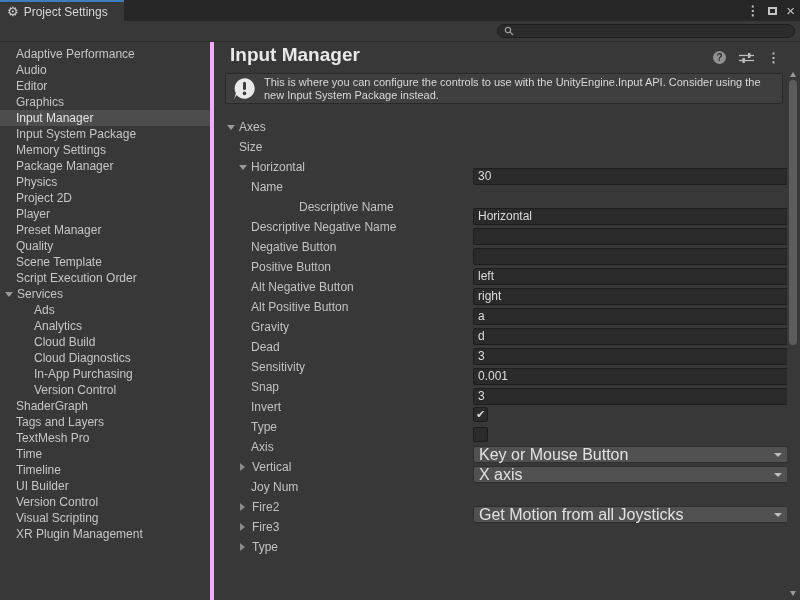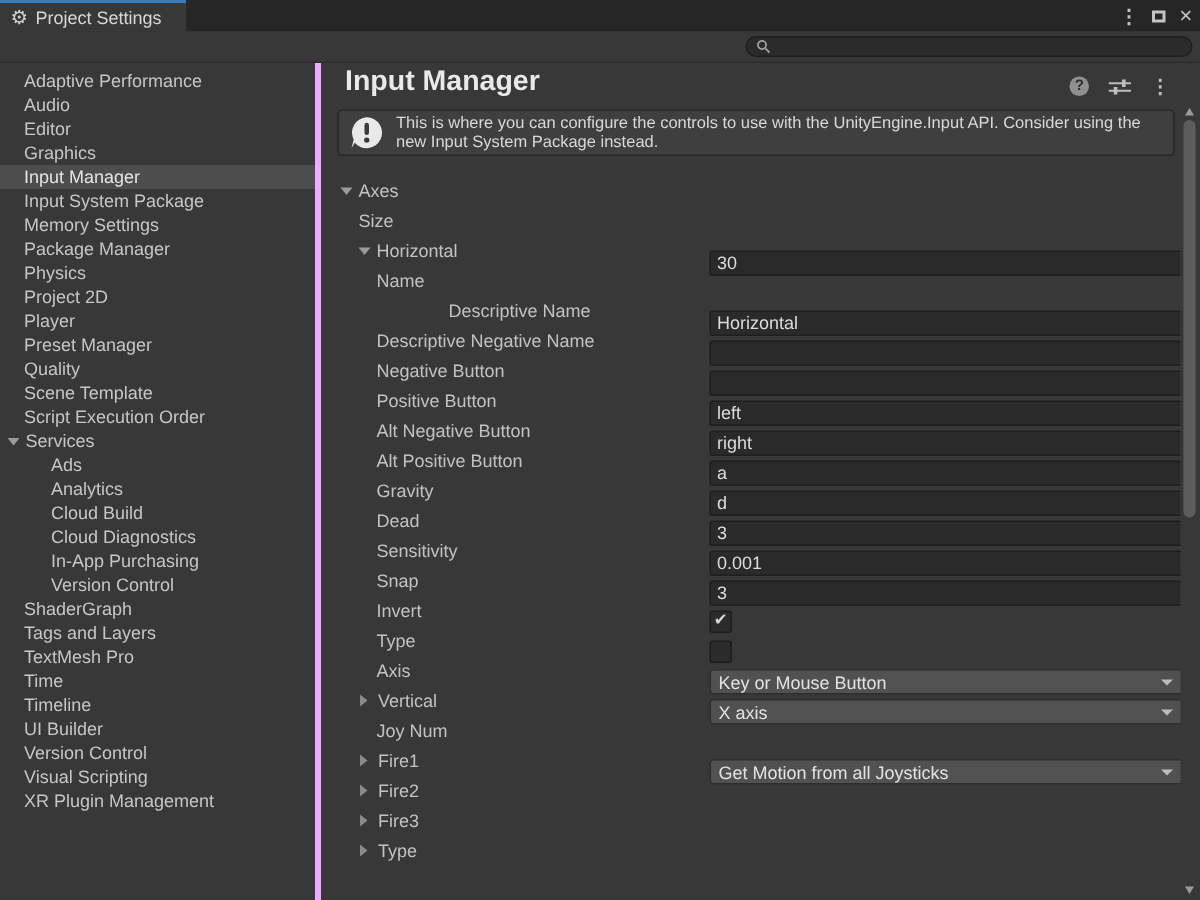--- a/index.html
+++ b/index.html
@@ -49,21 +49,21 @@
   .tri-closed{position:absolute;top:6px;width:0;height:0;border-top:4px solid transparent;border-bottom:4px solid transparent;border-left:5px solid #8a8a8a;}
   .side-tri{width:0;height:0;border-left:4px solid transparent;border-right:4px solid transparent;border-top:5px solid #9a9a9a;margin-right:4px;}
   .ctrl{position:absolute;left:259px;top:1px;width:316px;height:17px;box-sizing:border-box;margin-top:28px;}
   input.text-field{width:100%;height:17px;box-sizing:border-box;background:#2a2a2a;border:1px solid #1e1e1e;border-radius:2px;
                    color:#dcdcdc;font-size:12px;padding:0 4px;font-family:"Liberation Sans",sans-serif;outline:none;}
   .checkbox{width:13px;height:13px;margin-top:1px;background:#2b2b2b;border:1px solid #1d1d1d;border-radius:2px;
             display:flex;align-items:center;justify-content:center;}
   .checkbox .check{font-size:11px;line-height:1;color:#d8d8d8;transform:translateY(-0.5px);}
   .dropdown{width:100%;height:17px;background:#515151;border:1px solid #2e2e2e;border-radius:3px;box-sizing:border-box;
             display:flex;align-items:center;position:relative;cursor:default;}
-  .dd-label{font-size:12px;color:#e2e2e2;margin-left:5px;white-space:nowrap;overflow:hidden;}
+  .dd-label{font-size:16px;color:#e2e2e2;margin-left:5px;white-space:nowrap;overflow:hidden;}
   .dd-arrow{position:absolute;right:6px;top:6px;width:0;height:0;border-left:4px solid transparent;border-right:4px solid transparent;border-top:4px solid #bdbdbd;}
 
   
   .scrollbar{position:absolute;right:0;top:26px;bottom:0;width:13px;background:#383838;}
   .sb-up{position:absolute;top:4px;left:3px;width:0;height:0;border-left:3px solid transparent;border-right:3px solid transparent;border-bottom:5px solid #9a9a9a;}
   .sb-down{position:absolute;bottom:4px;left:3px;width:0;height:0;border-left:3px solid transparent;border-right:3px solid transparent;border-top:5px solid #9a9a9a;}
   .sb-thumb{position:absolute;left:2px;top:12px;width:8px;height:265px;background:#5c5c5c;border-radius:4px;}
 </style>
 </head>
 <body>
@@ -309,24 +309,20 @@
             <span class="row-label" style="left: 37px;">Joy Num</span>
             <div class="ctrl">
               <div class="dropdown">
                 <span class="dd-label">Get Motion from all Joysticks</span>
                 <span class="dd-arrow"></span>
               </div>
             </div>
           </div>
           <div class="row">
             <span class="tri-closed" style="left: 26px;"></span>
-            <span class="row-label" style="left: 38px;">Fire1</span>
-          </div>
-          <div class="row">
-            <span class="tri-closed" style="left: 26px;"></span>
             <span class="row-label" style="left: 38px;">Fire2</span>
           </div>
           <div class="row">
             <span class="tri-closed" style="left: 26px;"></span>
             <span class="row-label" style="left: 38px;">Fire3</span>
           </div>
           <div class="row">
             <span class="tri-closed" style="left: 26px;"></span>
             <span class="row-label" style="left: 38px;">Type</span>
           </div>

